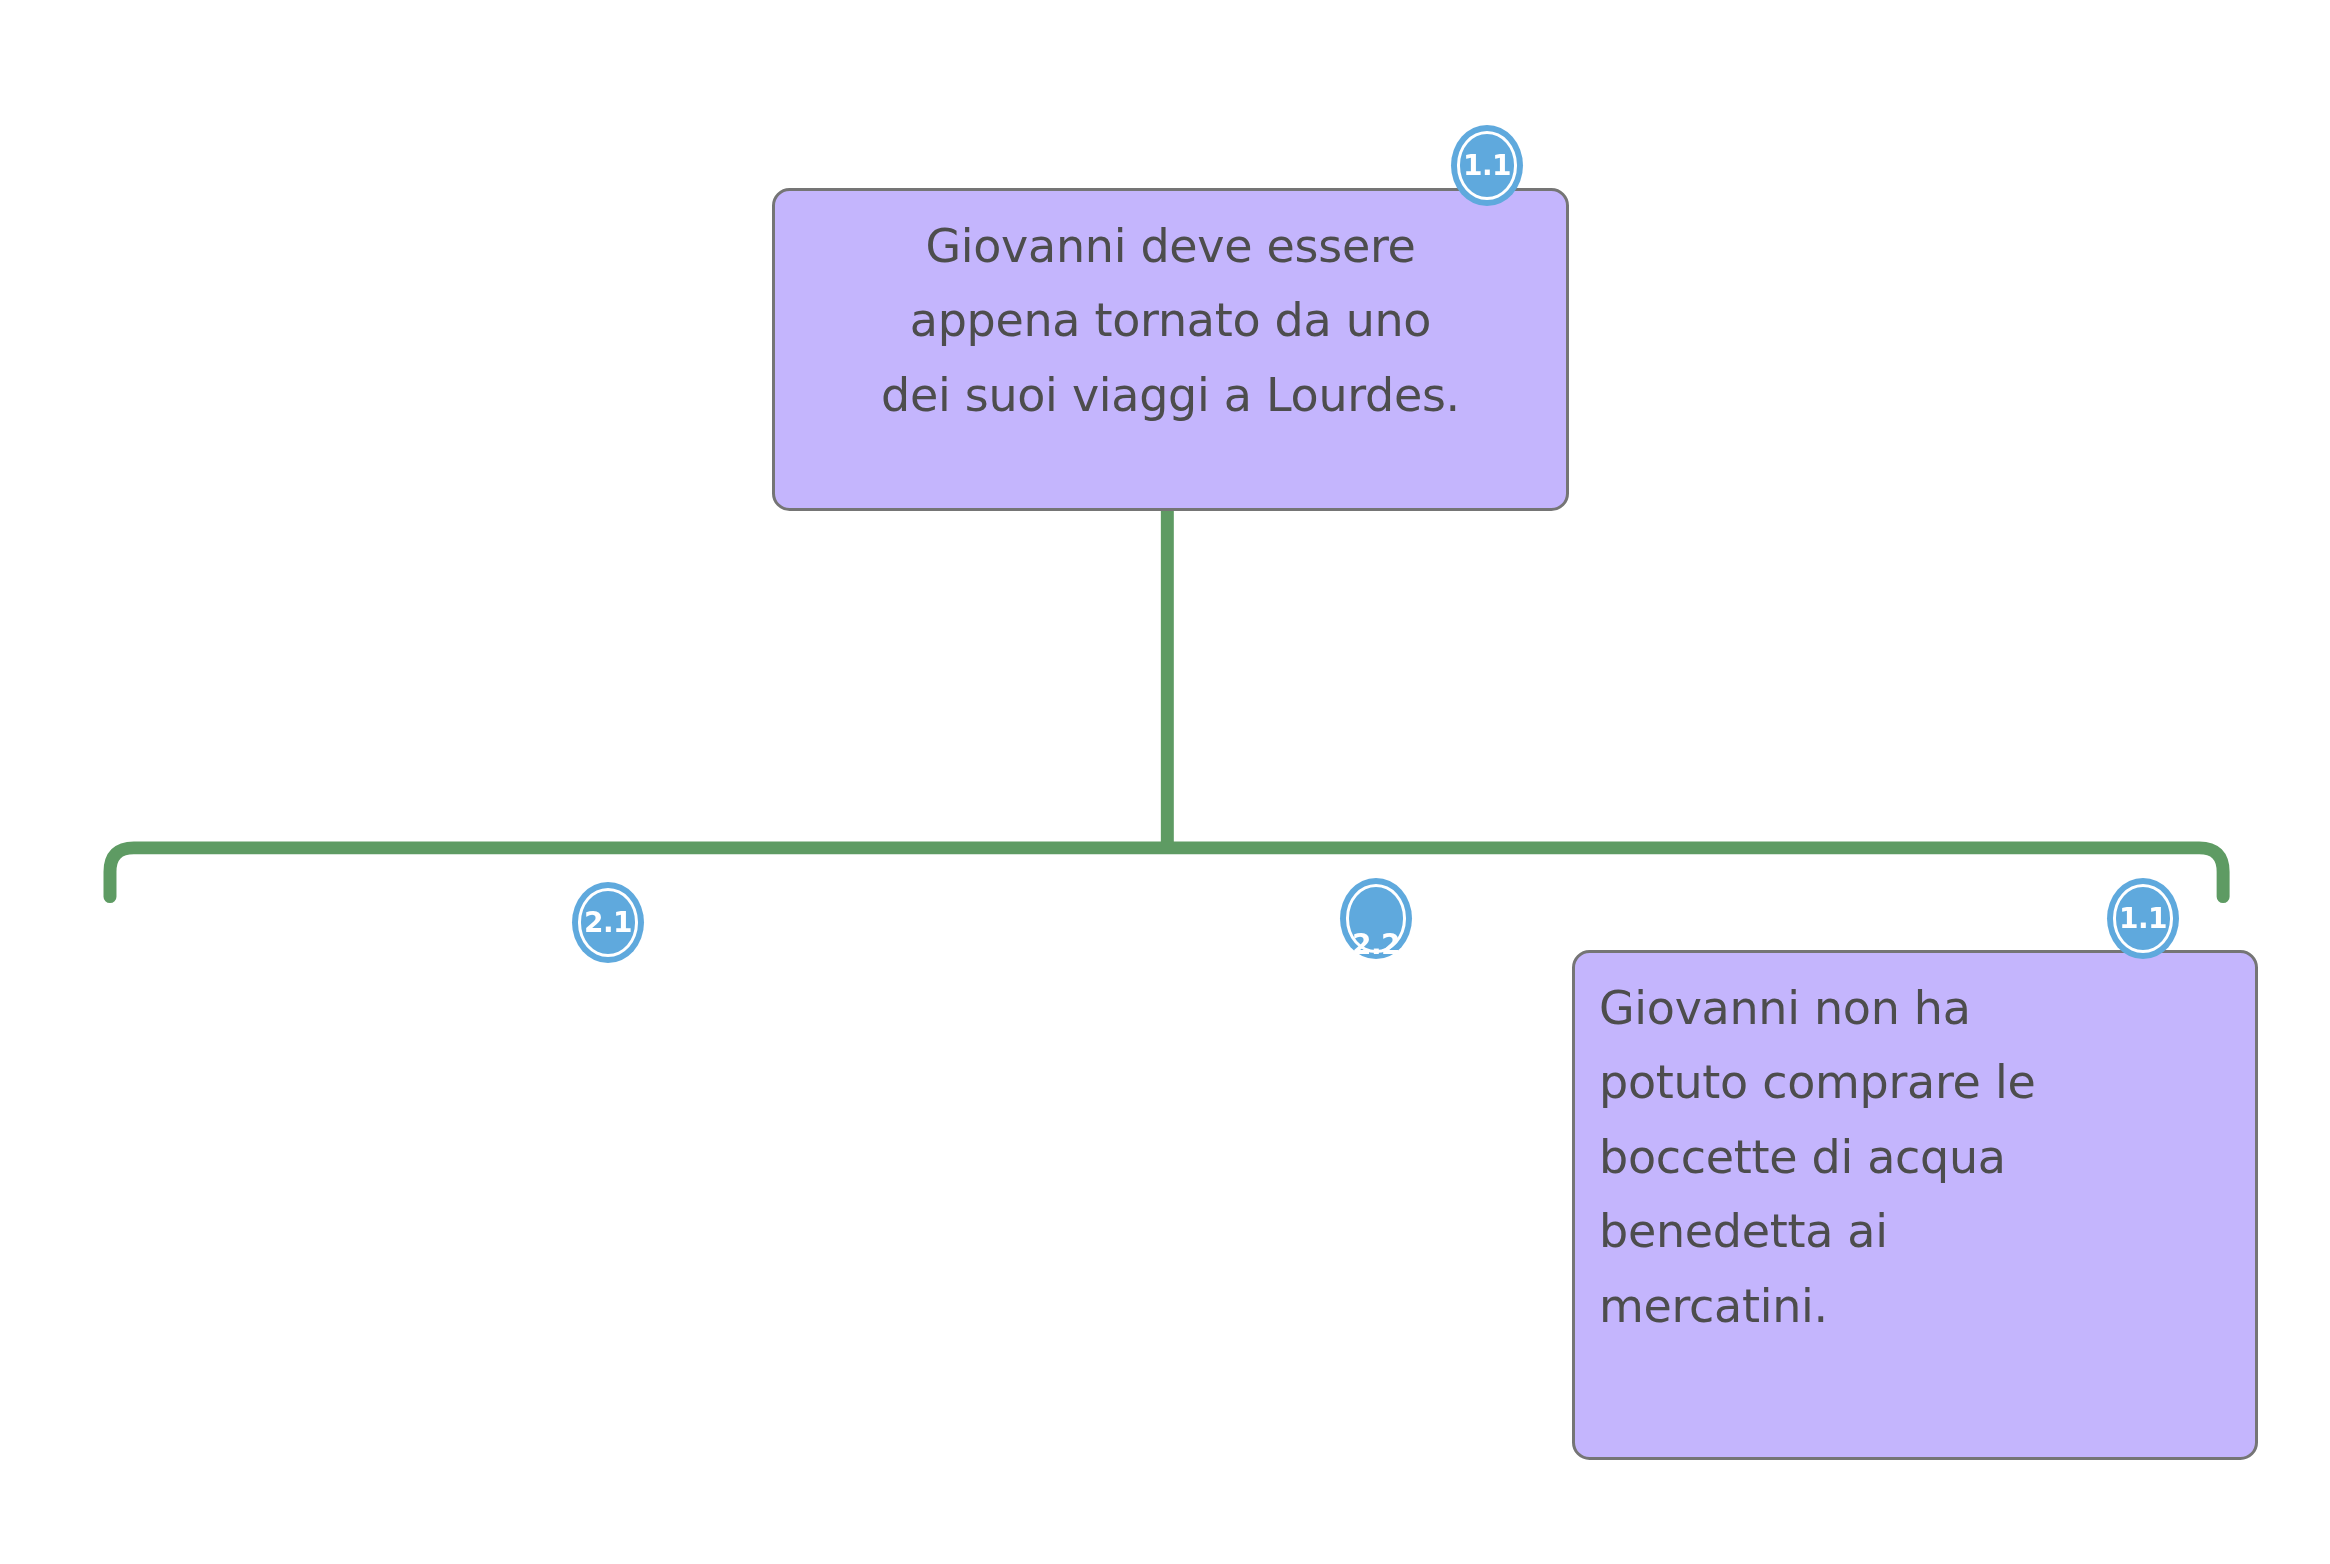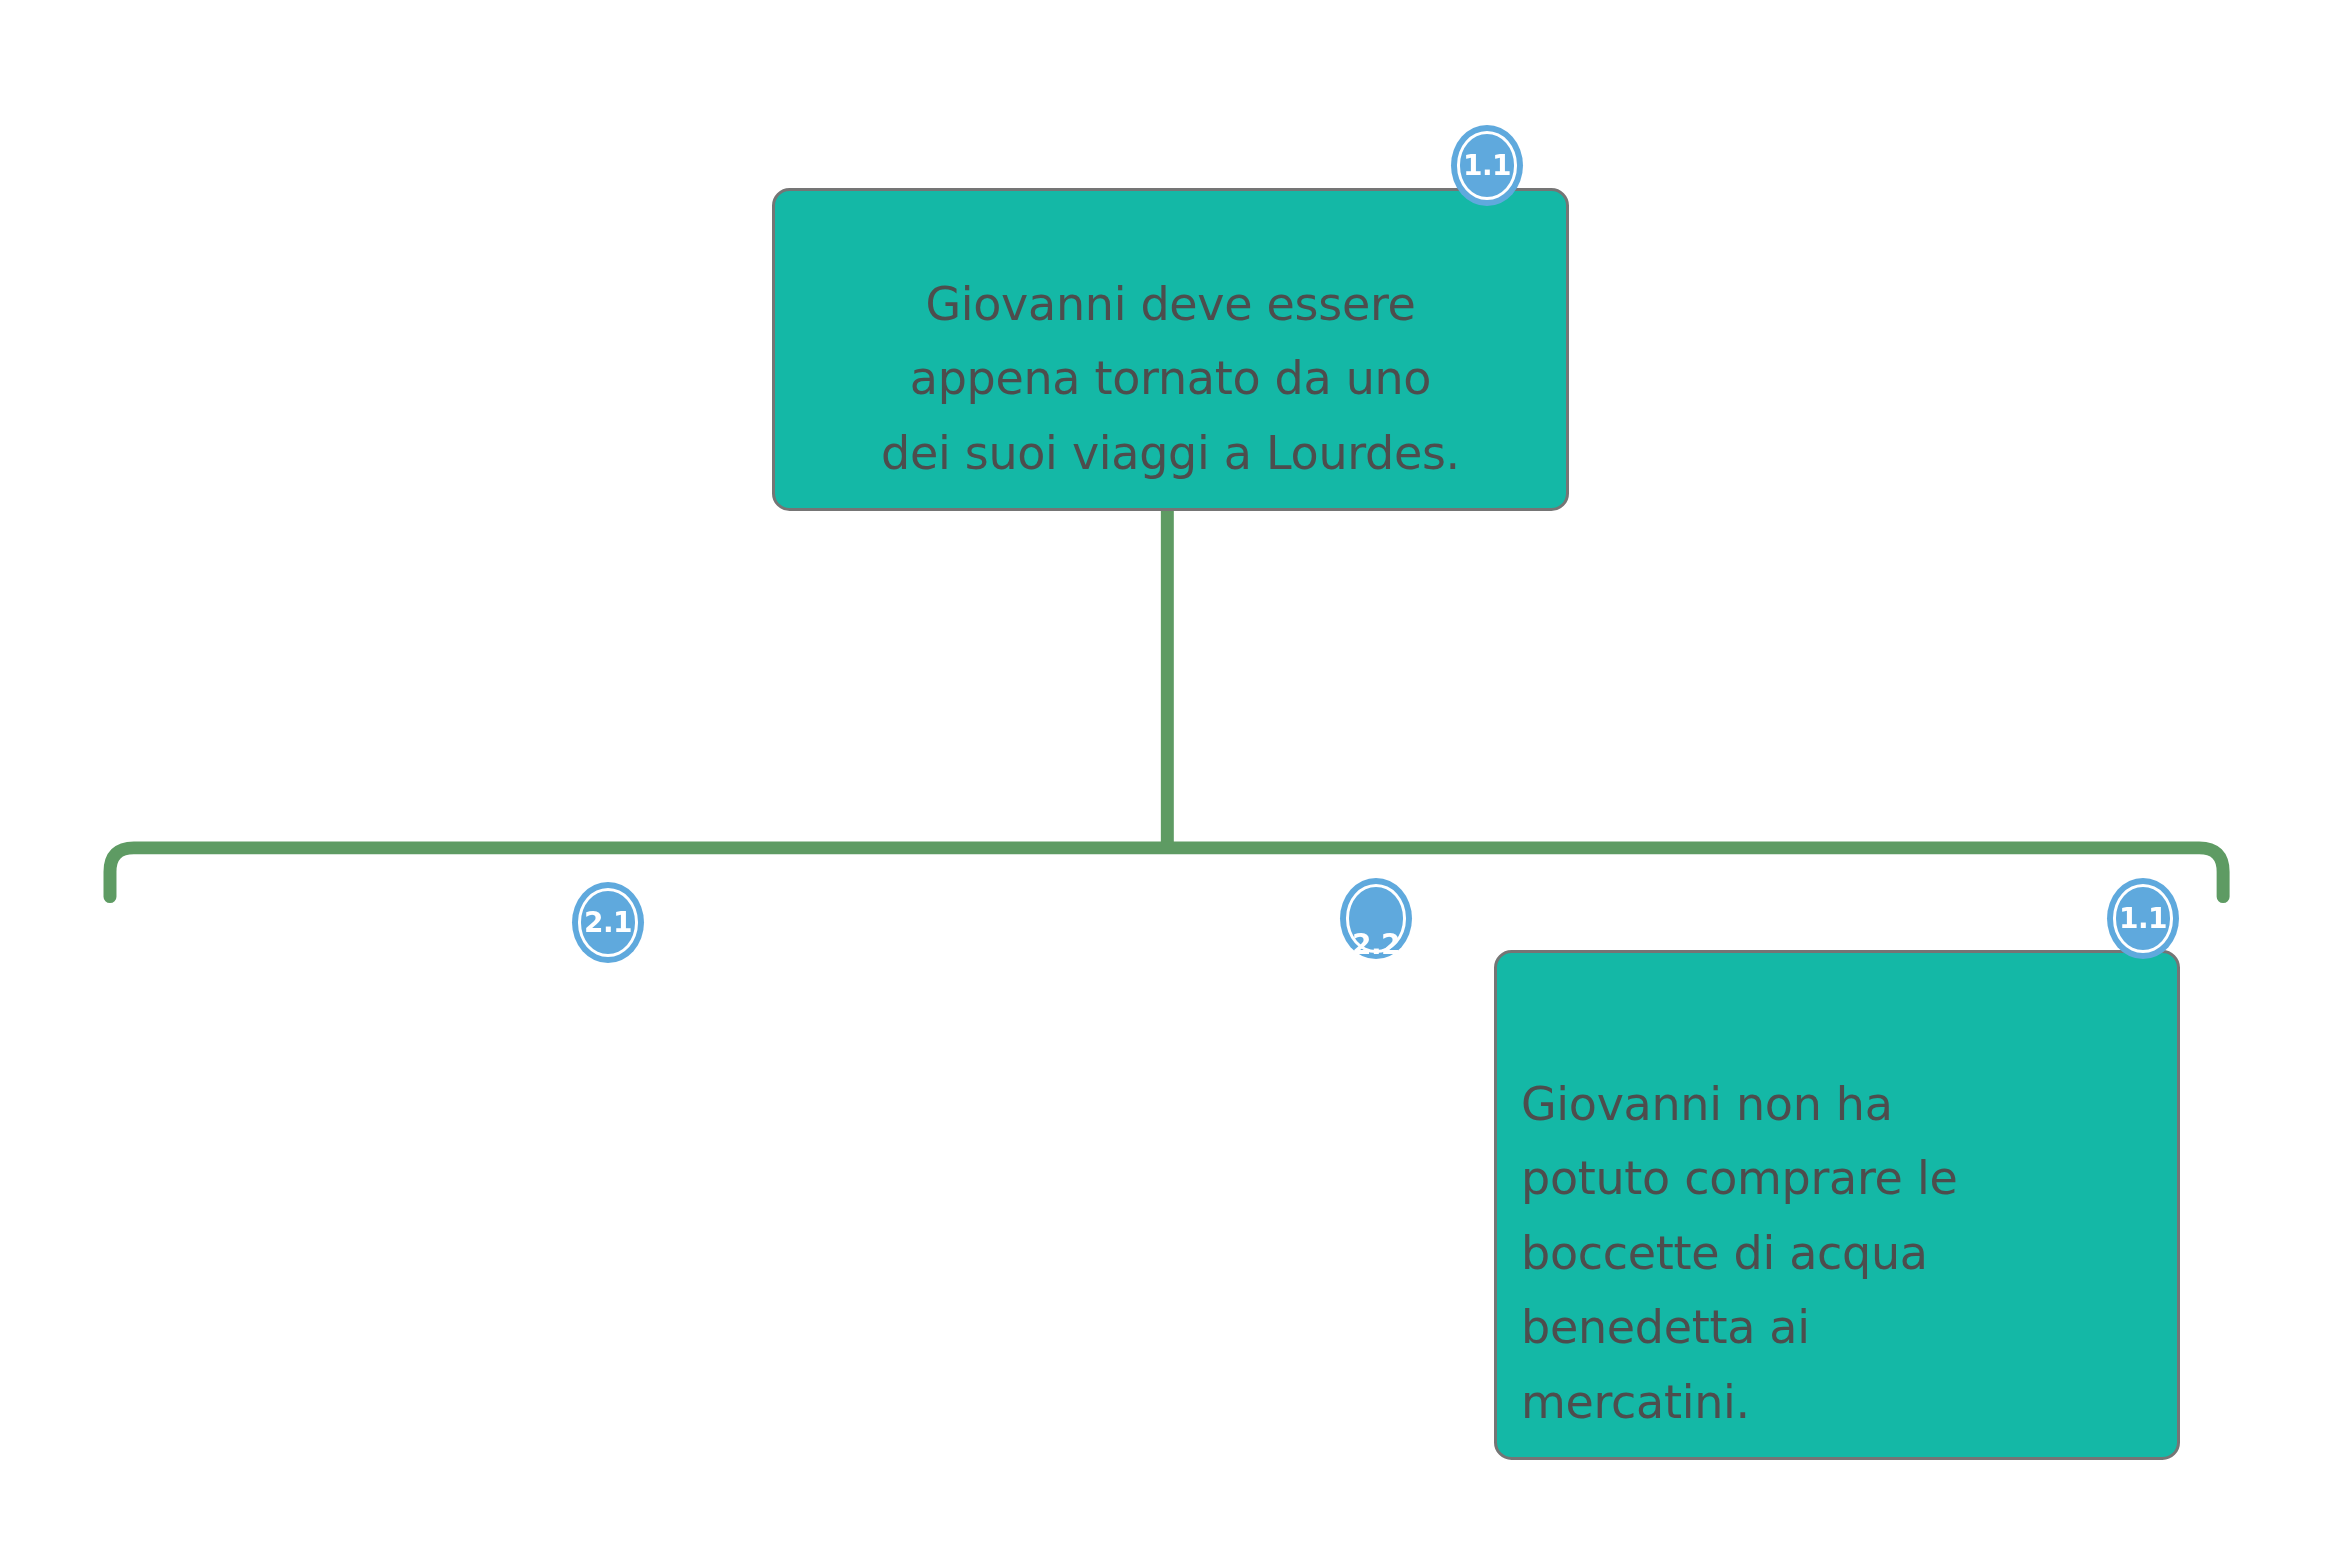--- a/index.html
+++ b/index.html
@@ -23,24 +23,24 @@
     left: 0;
     top: 0;
     width: 2330px;
     height: 1565px;
     pointer-events: none;
   }
   
   .node {
     position: absolute;
     box-sizing: border-box;
-    background: #14b8a6;
+    background: #c4b5fd;
     border-radius: 17.6px;
     display: flex;
-    align-items: flex-end;
+    align-items: flex-start;
     padding: 17.6px 24px;
   }
   .node.solid {
     border: 3.6px solid #757575;
   }
   .node.dashed {
     border: 4.7px dashed #757575;
     border-radius: 21px;
   }
   .node-text {
@@ -90,21 +90,21 @@
   
   #node-1-1 { left: 772px; top: 188px;  width: 797px; height: 323px; }
   #badge-1-1{ left: 1451px; top: 125px; }
 
   #node-2-1 { left: 108px;  top: 961px; width: 577px; height: 226px; }
   #badge-2-1{ left: 572px; top: 882px; text-align: center; }
 
   #node-2-2 { left: 769px; top: 949px; width: 687px; height: 419px; }
   #badge-2-2{ left: 1340px; top: 878px; align-items: flex-end; }
 
-  #node-2-3 { left: 1494px; top: 950px; width: 686px; height: 510px; }
+  #node-2-3 { left: 1572px; top: 950px; width: 686px; height: 510px; }
   #badge-2-3{ left: 2107px; top: 878px; }
 </style>
 </head>
 <body>
 
 <div id="canvas">
 
   <svg id="connectors" viewBox="0 0 4491 3016" width="2330" height="1565" xmlns="http://www.w3.org/2000/svg">
 
     <path d="M 2250 980 L 2250 1634" fill="none" stroke="#5e9b63" stroke-width="25" stroke-linecap="butt"></path>

